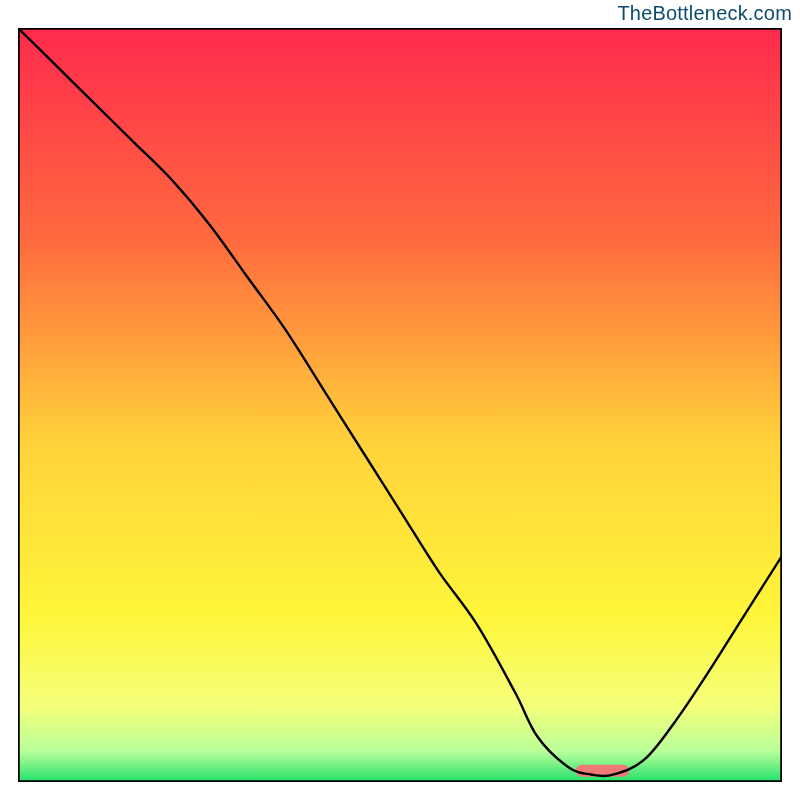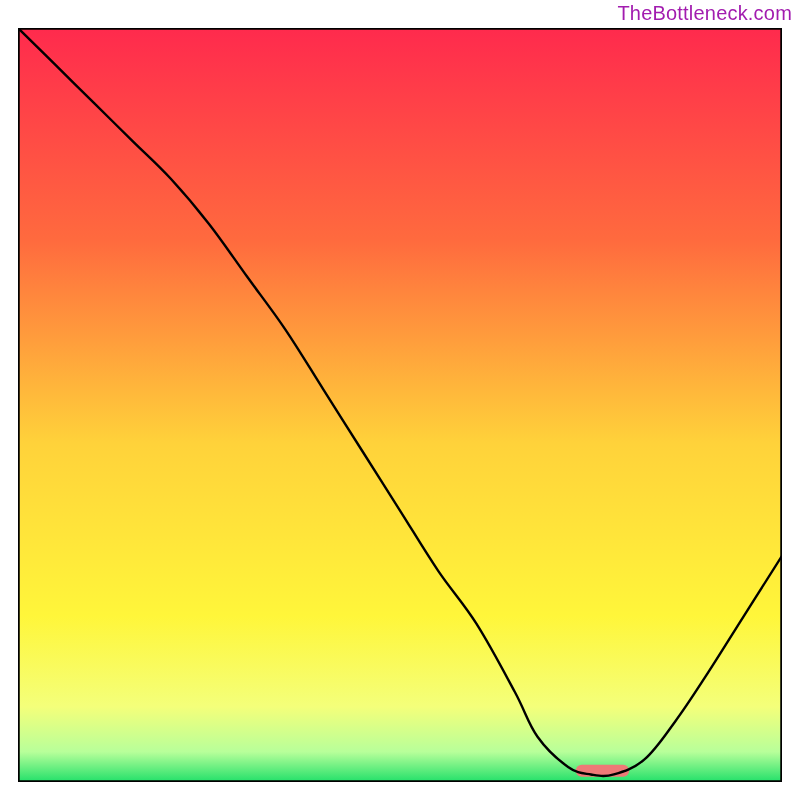--- a/index.html
+++ b/index.html
@@ -8,21 +8,21 @@
     height: 800px;
     background: #ffffff;
     font-family: Arial, Helvetica, sans-serif;
     position: relative;
     overflow: hidden;
   }
   .attribution {
     position: absolute;
     top: 2px;
     right: 8px;
-    color: #a21caf;
+    color: #0c4a6e;
     font-size: 20px;
     font-weight: 500;
     letter-spacing: 0.2px;
     margin-left: 24px;
   }
   .plot-area {
     position: absolute;
     left: 18px;
     top: 28px;
     width: 764px;

